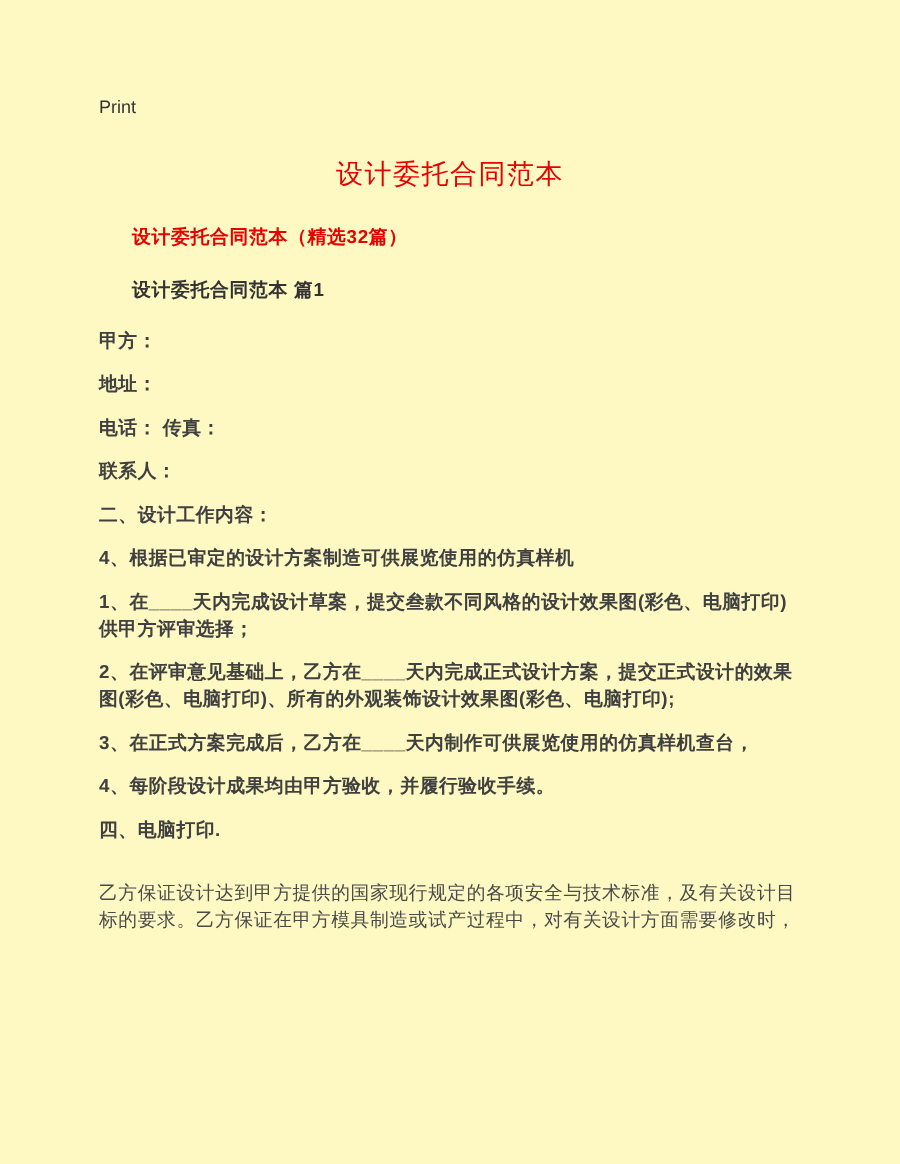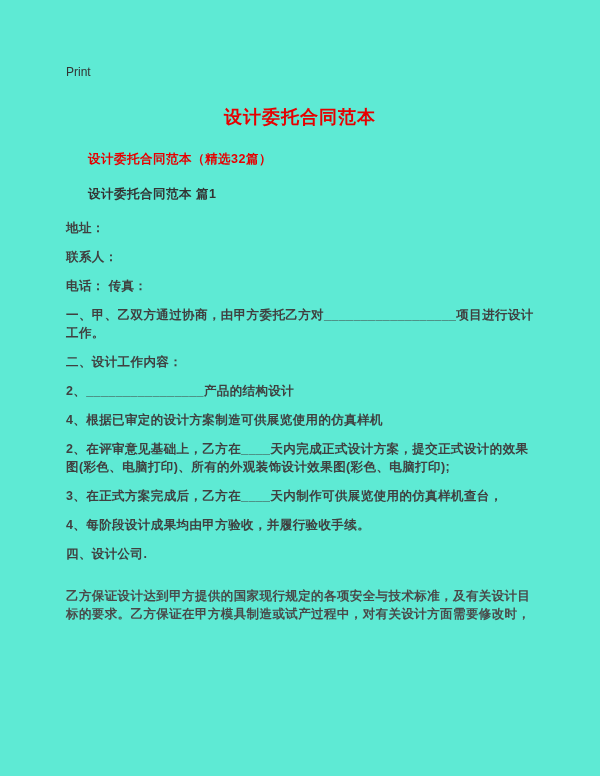--- a/index.html
+++ b/index.html
@@ -5,36 +5,36 @@
   html, body {
     margin: 0;
     padding: 0;
     background: #ffffff;
   }
   .page {
     position: relative;
     width: 600px;
     height: 776px;
     margin: 0 auto;
-    background: #5eead4;
+    background: #fef9c3;
     box-sizing: border-box;
     padding: 62px 66px 20px 66px;
     font-family: "Liberation Sans", sans-serif;
     overflow: hidden;
   }
   .print-link {
     font-size: 12px;
     color: #333333;
     margin: 0 0 16px 0;
     display: inline-block;
   }
   .doc-title {
     color: var(--accent, #e60000);
     font-size: 18px;
-    font-weight: bold;
+    font-weight: normal;
     text-align: center;
     margin: 10px 0 22px 0;
     letter-spacing: 1px;
   }
   .doc-subtitle {
     color: var(--accent, #e60000);
     font-size: 12.5px;
     font-weight: bold;
     margin: 0 0 18px 22px;
     letter-spacing: 0.5px;
@@ -49,44 +49,44 @@
   .para {
     color: #404040;
     font-size: 12.5px;
     line-height: 18px;
     margin: 0 0 11px 0;
     font-weight: bold;
     letter-spacing: 0.4px;
     word-break: break-all;
   }
   .para.normal {
-    font-weight: bold;
+    font-weight: normal;
     color: #4a4a4a;
     margin-top: 24px;
   }
 </style>
 </head>
 <body>
 
 <div class="page">
   <span class="print-link">Print</span>
 
   <h1 class="doc-title">设计委托合同范本</h1>
 
   <div class="doc-subtitle">设计委托合同范本（精选32篇）</div>
 
   <div class="section-heading">设计委托合同范本 篇1</div>
 
   <div id="paragraphs">
+      <p class="para">甲方：</p>
       <p class="para">地址：</p>
+      <p class="para">电话： 传真：</p>
       <p class="para">联系人：</p>
-      <p class="para">电话： 传真：</p>
-      <p class="para">一、甲、乙双方通过协商，由甲方委托乙方对__________________项目进行设计工作。</p>
       <p class="para">二、设计工作内容：</p>
-      <p class="para">2、________________产品的结构设计</p>
       <p class="para">4、根据已审定的设计方案制造可供展览使用的仿真样机</p>
+      <p class="para">1、在____天内完成设计草案，提交叁款不同风格的设计效果图(彩色、电脑打印)供甲方评审选择；</p>
       <p class="para">2、在评审意见基础上，乙方在____天内完成正式设计方案，提交正式设计的效果图(彩色、电脑打印)、所有的外观装饰设计效果图(彩色、电脑打印);</p>
       <p class="para">3、在正式方案完成后，乙方在____天内制作可供展览使用的仿真样机查台，</p>
       <p class="para">4、每阶段设计成果均由甲方验收，并履行验收手续。</p>
-      <p class="para">四、设计公司.</p>
+      <p class="para">四、电脑打印.</p>
       <p class="para normal">乙方保证设计达到甲方提供的国家现行规定的各项安全与技术标准，及有关设计目标的要求。乙方保证在甲方模具制造或试产过程中，对有关设计方面需要修改时，</p>
     </div>
 </div>
 
 </body></html>

